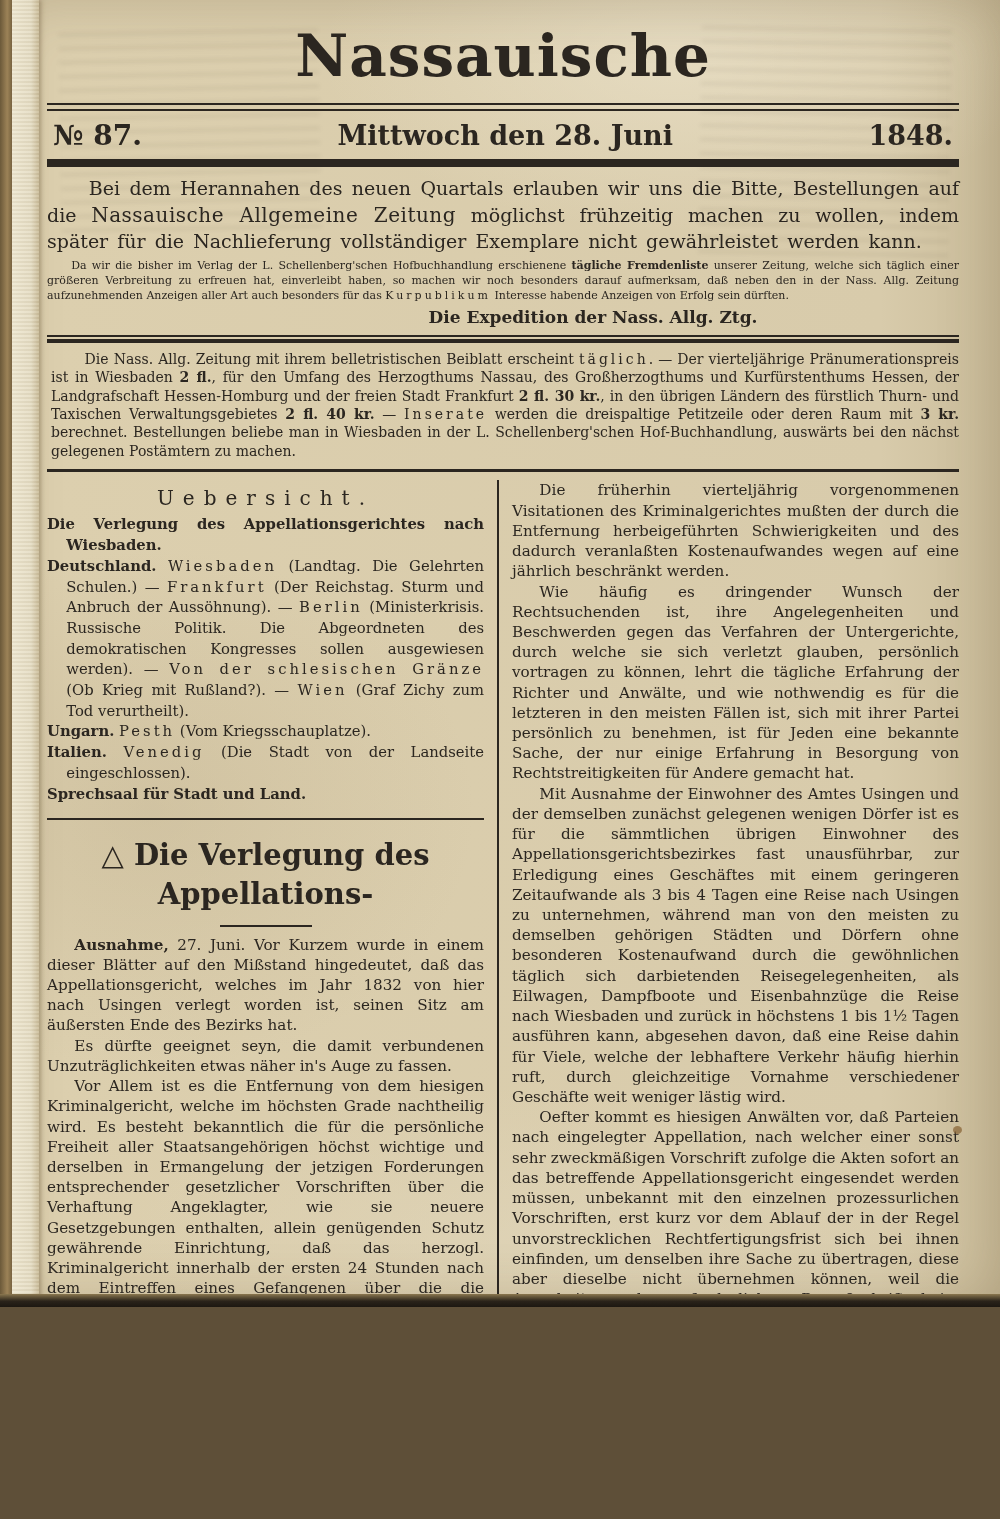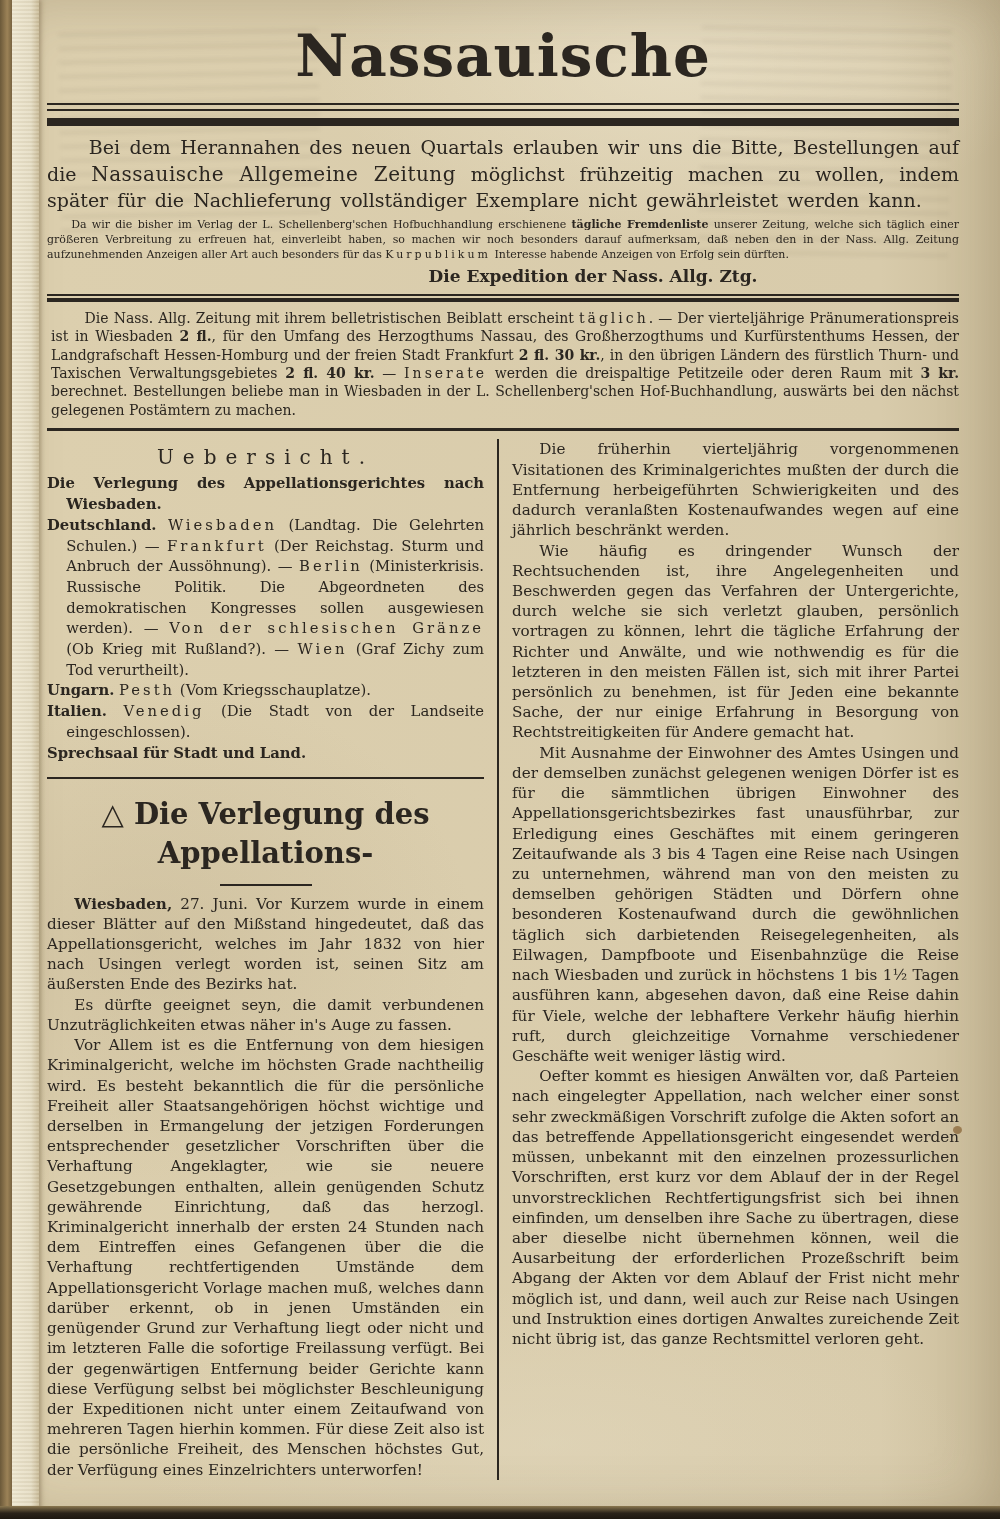--- a/index.html
+++ b/index.html
@@ -1,17 +1,17 @@
 <!DOCTYPE html>
 <html lang="de"><head>
 <meta charset="utf-8">
 <style>
   html,body{margin:0;padding:0;background:#5e4f38;}
   .scan{
-    position:relative;width:1000px;height:1519px;overflow:hidden;
+    position:relative;width:1000px;height:1307px;overflow:hidden;
     font-family:"DejaVu Serif", serif;color:#2b2620;
     background:
       radial-gradient(ellipse 600px 300px at 68% 4%, rgba(240,232,210,.55) 0%, rgba(240,232,210,0) 60%),
       radial-gradient(ellipse 500px 400px at 15% 62%, rgba(188,172,138,.35) 0%, rgba(188,172,138,0) 65%),
       radial-gradient(ellipse 700px 260px at 55% 95%, rgba(226,216,190,.5) 0%, rgba(226,216,190,0) 60%),
       linear-gradient(90deg,#c7b897 0%,#dccfae 5%,#d8cbab 88%,#cabc9a 100%),
       #d6c9a8;
     box-shadow:inset 0 0 60px rgba(90,70,40,.25);
   }
   .binding{position:absolute;left:0;top:0;bottom:0;width:12px;
@@ -78,20 +78,25 @@
   <div class="ghost g1"></div>
   <div class="ghost g2"></div>
   <div class="fox"></div>
   <div class="bottom-edge"></div>
 
   <div class="content">
 
     <header>
       <div class="title1">Nassauische</div>
       <div class="rule-double"></div>
+      <div class="dateline">
+        <span class="no">№ 87.</span>
+        <span>Mittwoch den 28. Juni</span>
+        <span>1848.</span>
+      </div>
       <div class="bar"></div>
     </header>
 
     <section class="notice">
       <p class="notice-p1"><span>Bei dem Herannahen des neuen Quartals erlauben wir uns die Bitte, Bestellungen auf die </span><span class="xl">Nassauische Allgemeine Zeitung</span><span> möglichst frühzeitig machen zu wollen, indem später für die Nachlieferung vollständiger Exemplare nicht gewährleistet werden kann.</span></p>
       <p class="notice-p2"><span>Da wir die bisher im Verlag der L. Schellenberg'schen Hofbuchhandlung erschienene </span><span class="b">tägliche Fremdenliste</span><span> unserer Zeitung, welche sich täglich einer größeren Verbreitung zu erfreuen hat, einverleibt haben, so machen wir noch besonders darauf aufmerksam, daß neben den in der Nass. Allg. Zeitung aufzunehmenden Anzeigen aller Art auch besonders für das </span><span class="sp">Kurpublikum</span><span> Interesse habende Anzeigen von Erfolg sein dürften.</span></p>
       <div class="signature">Die Expedition der Nass. Allg. Ztg.</div>
     </section>
 
     <div class="rule-dt"></div>
@@ -112,21 +117,21 @@
             <p class="ov-item"><span class="b">Sprechsaal für Stadt und Land.</span></p>
           </div>
         <div class="col-rule"></div>
         <h3 class="art-head">
           <span>△</span>
           <span>Die Verlegung des Appellations-</span>
           <br>
         </h3>
         <div class="art-rule"></div>
         <div>
-            <p class="para"><span class="b">Wiesbaden,</span><span> 27. Juni. Vor Kurzem wurde in einem dieser Blätter auf den Mißstand hingedeutet, daß das Appellationsgericht, welches im Jahr 1832 von hier nach Usingen verlegt worden ist, seinen Sitz am äußersten Ende des Bezirks hat.</span></p>
+            <p class="para"><span class="b">Ausnahme,</span><span> 27. Juni. Vor Kurzem wurde in einem dieser Blätter auf den Mißstand hingedeutet, daß das Appellationsgericht, welches im Jahr 1832 von hier nach Usingen verlegt worden ist, seinen Sitz am äußersten Ende des Bezirks hat.</span></p>
             <p class="para"><span>Es dürfte geeignet seyn, die damit verbundenen Unzuträglichkeiten etwas näher in's Auge zu fassen.</span></p>
             <p class="para"><span>Vor Allem ist es die Entfernung von dem hiesigen Kriminalgericht, welche im höchsten Grade nachtheilig wird. Es besteht bekanntlich die für die persönliche Freiheit aller Staatsangehörigen höchst wichtige und derselben in Ermangelung der jetzigen Forderungen entsprechender gesetzlicher Vorschriften über die Verhaftung Angeklagter, wie sie neuere Gesetzgebungen enthalten, allein genügenden Schutz gewährende Einrichtung, daß das herzogl. Kriminalgericht innerhalb der ersten 24 Stunden nach dem Eintreffen eines Gefangenen über die die Verhaftung rechtfertigenden Umstände dem Appellationsgericht Vorlage machen muß, welches dann darüber erkennt, ob in jenen Umständen ein genügender Grund zur Verhaftung liegt oder nicht und im letzteren Falle die sofortige Freilassung verfügt. Bei der gegenwärtigen Entfernung beider Gerichte kann diese Verfügung selbst bei möglichster Beschleunigung der Expeditionen nicht unter einem Zeitaufwand von mehreren Tagen hierhin kommen. Für diese Zeit also ist die persönliche Freiheit, des Menschen höchstes Gut, der Verfügung eines Einzelrichters unterworfen!</span></p>
           </div>
       </div>
 
       <div class="divider"></div>
 
       <div class="col-right">
         <div>
             <p class="para"><span>Die früherhin vierteljährig vorgenommenen Visitationen des Kriminalgerichtes mußten der durch die Entfernung herbeigeführten Schwierigkeiten und des dadurch veranlaßten Kostenaufwandes wegen auf eine jährlich beschränkt werden.</span></p>

